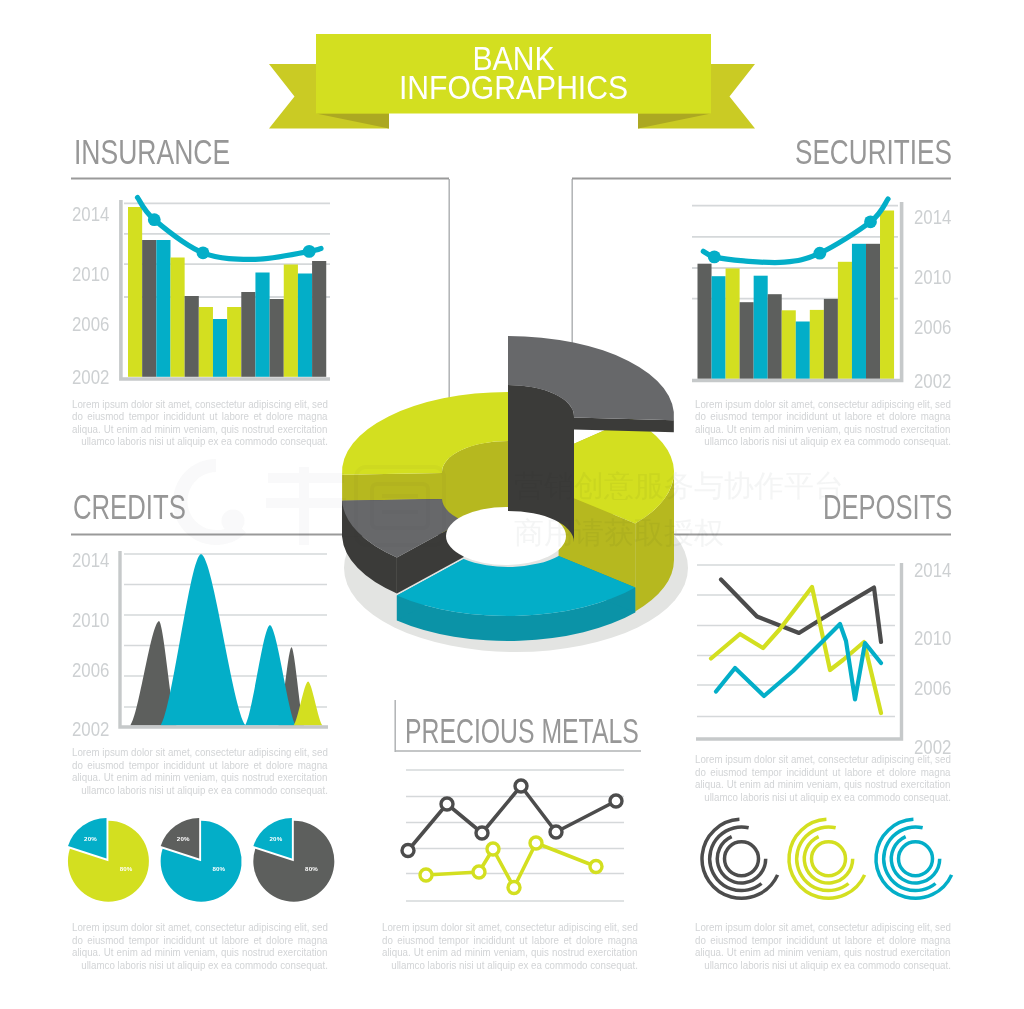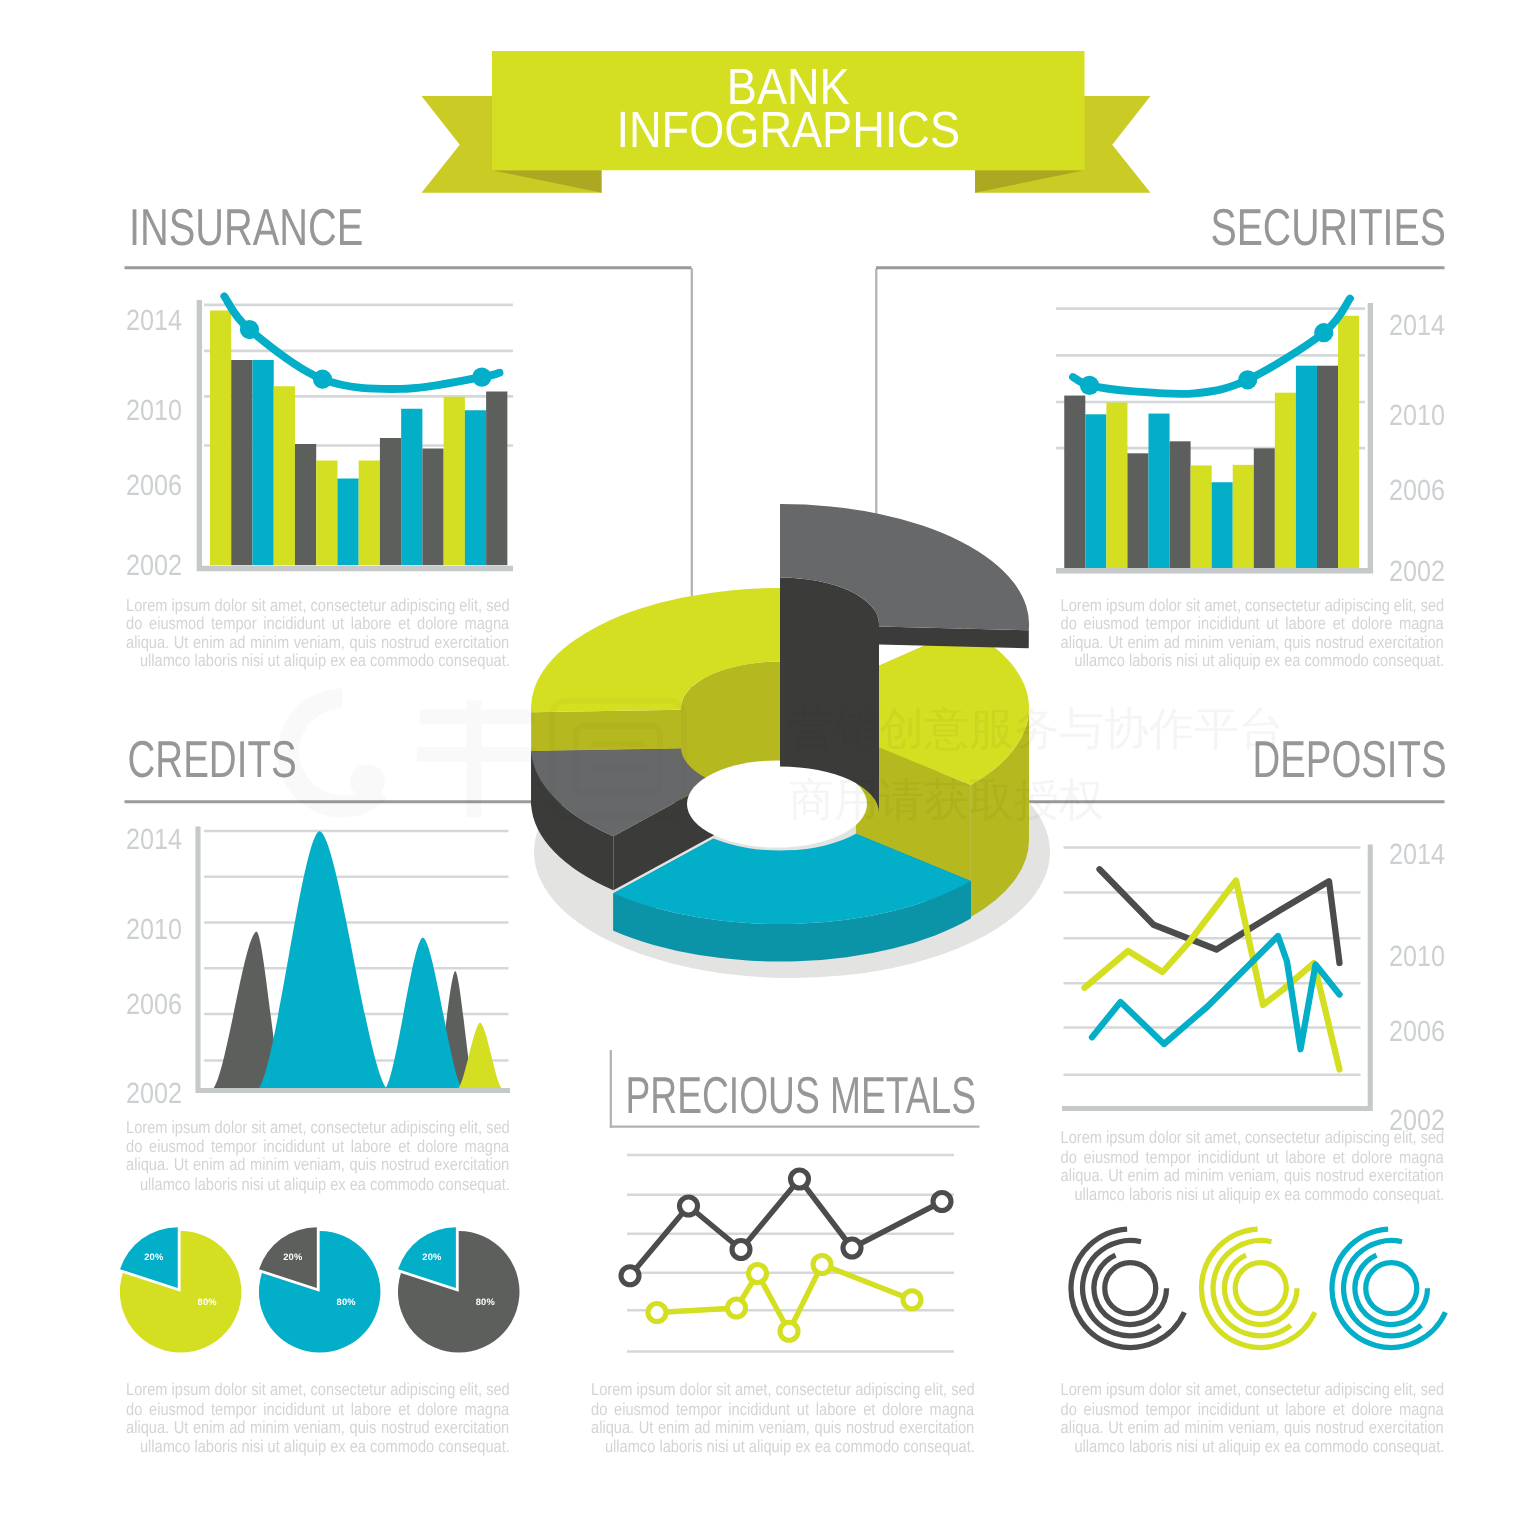--- a/index.html
+++ b/index.html
@@ -1,15 +1,15 @@
 <!DOCTYPE html>
 <html><head><meta charset="utf-8"><style>
 html,body{margin:0;padding:0;background:#fff;}
 body{width:1024px;height:1009px;overflow:hidden;font-family:"Liberation Sans",sans-serif;}
-.stage{position:absolute;left:12px;top:0;width:849px;height:1009px;}
+.stage{position:absolute;left:0;top:0;width:849px;height:1009px;}
 svg.layer{position:absolute;left:0;top:0;width:1024px;height:1009px;overflow:visible;}
 .sec-title{position:absolute;color:#979797;font-size:34.6px;font-weight:400;white-space:nowrap;transform:scaleX(0.757);transform-origin:left top;}
 .ban-text{position:absolute;color:#fff;text-align:center;font-size:34px;line-height:28.5px;width:395px;left:316px;top:44px;}
 .ban-text div{transform:scaleX(0.885);}
 .lorem{position:absolute;color:#d2d4d6;font-size:11.5px;line-height:12.6px;width:258px;}
 .lorem i{font-style:normal;display:block;white-space:nowrap;transform:scaleX(0.848);transform-origin:left center;}
 .lorem i:nth-child(2){word-spacing:2.1px;}
 .lorem i:nth-child(3){word-spacing:0.42px;}
 .lorem i:nth-child(4){text-align:right;width:301.8px;}
 .axlab{position:absolute;color:#cdd0d2;font-size:19.5px;white-space:nowrap;transform:scaleX(0.862);transform-origin:left center;}

